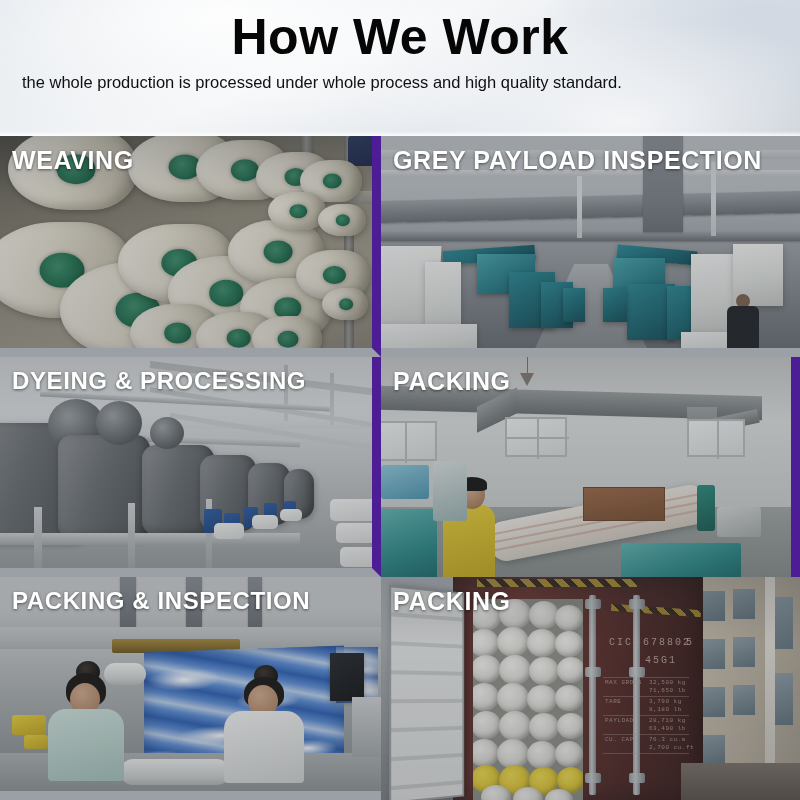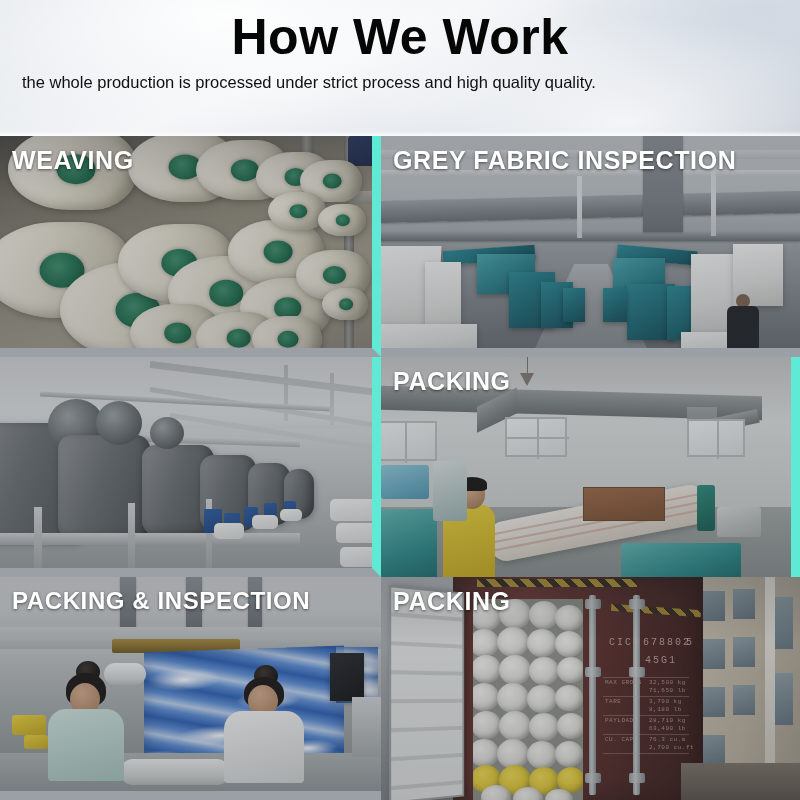--- a/index.html
+++ b/index.html
@@ -80,21 +80,21 @@
     gap: 0;
     background: #8e9298;
   }
 
   .cell {
     position: relative;
     overflow: hidden;
     background: #7d8188;
   }
   
-  .cell.col-left  { border-right: 9px solid #5eead4; }
+  .cell.col-left  { border-right: 9px solid #4c1d95; }
   .cell.row-gap   { border-bottom: 9px solid #9aa0a6; }
 
   .photo {
     position: absolute;
     inset: 0;
     overflow: hidden;
   }
   
   .photo::after {
     content: "";
@@ -435,21 +435,21 @@
   }
 </style>
 </head>
 <body>
 
 <div class="page">
 
   <div class="header">
     <div class="title">How We Work</div>
     <div class="subtitle">
-      <span class="line">the whole production is processed under strict process and high quality quality.</span>
+      <span class="line">the whole production is processed under whole process and high quality standard.</span>
     </div>
   </div>
 
   <div class="grid">
 
     <div class="cell col-left row-gap">
       <div class="photo">
         <div class="art-weaving">
           <div class="rack-post" style="left:300px; top:0; width:14px; height:212px;"></div>
           <div class="rack-post" style="left:344px; top:0; width:10px; height:212px;"></div>
@@ -550,21 +550,21 @@
           <div class="fabric-sheet" style="left:44px;  top:126px; width:36px; height:80px;"></div>
           <div class="fabric-sheet" style="left:310px; top:118px; width:42px; height:84px;"></div>
           <div class="fabric-sheet" style="left:352px; top:108px; width:50px; height:62px;"></div>
           <div class="fabric-sheet" style="left:0px;   top:188px; width:96px; height:34px;"></div>
           <div class="fabric-sheet" style="left:300px; top:196px; width:70px; height:26px;"></div>
 
           <div class="worker-head" style="left:355px; top:158px; width:14px; height:14px;"></div>
           <div class="worker-dark" style="left:346px; top:170px; width:32px; height:44px;"></div>
         </div>
       </div>
-      <div class="caption">GREY FABRIC INSPECTION</div>
+      <div class="caption">GREY PAYLOAD INSPECTION</div>
     </div>
 
     <div class="cell col-left row-gap">
       <div class="photo">
         <div class="art-dye">
           <div class="dye-roof"></div>
           <div class="truss" style="left:150px; top:4px; width:250px; height:7px; transform:rotate(7deg);"></div>
           <div class="truss" style="left:150px; top:30px; width:250px; height:5px; transform:rotate(9deg);"></div>
           <div class="truss" style="left:170px; top:56px; width:220px; height:5px; transform:rotate(9deg);"></div>
           <div class="truss" style="left:284px; top:8px; width:4px; height:56px;"></div>
@@ -593,20 +593,21 @@
           <div class="blue-drum" style="left:264px; top:146px; width:13px; height:18px;"></div>
           <div class="blue-drum" style="left:284px; top:144px; width:12px; height:16px;"></div>
           <div class="white-sack" style="left:214px; top:166px; width:30px; height:16px;"></div>
           <div class="white-sack" style="left:252px; top:158px; width:26px; height:14px;"></div>
           <div class="white-sack" style="left:280px; top:152px; width:22px; height:12px;"></div>
           <div class="white-sack" style="left:330px; top:142px; width:52px; height:22px;"></div>
           <div class="white-sack" style="left:336px; top:166px; width:46px; height:20px;"></div>
           <div class="white-sack" style="left:340px; top:190px; width:44px; height:20px;"></div>
         </div>
       </div>
+      <div class="caption small">DYEING &amp; PROCESSING</div>
     </div>
 
     <div class="cell col-left">
       <div class="photo">
         <div class="art-pack">
           <div class="pack-wall" style="top:0; height:150px;"></div>
           <div class="lamp-wire" style="left:146px; top:0; height:18px;"></div>
           <div class="lamp-cone" style="left:139px; top:16px;"></div>
           <div class="pack-duct" style="left:0; top:34px; width:381px; height:24px; transform:skewY(1.6deg);"></div>
           <div class="pack-duct" style="left:96px; top:40px; width:40px; height:26px; transform:skewY(-26deg);"></div>

